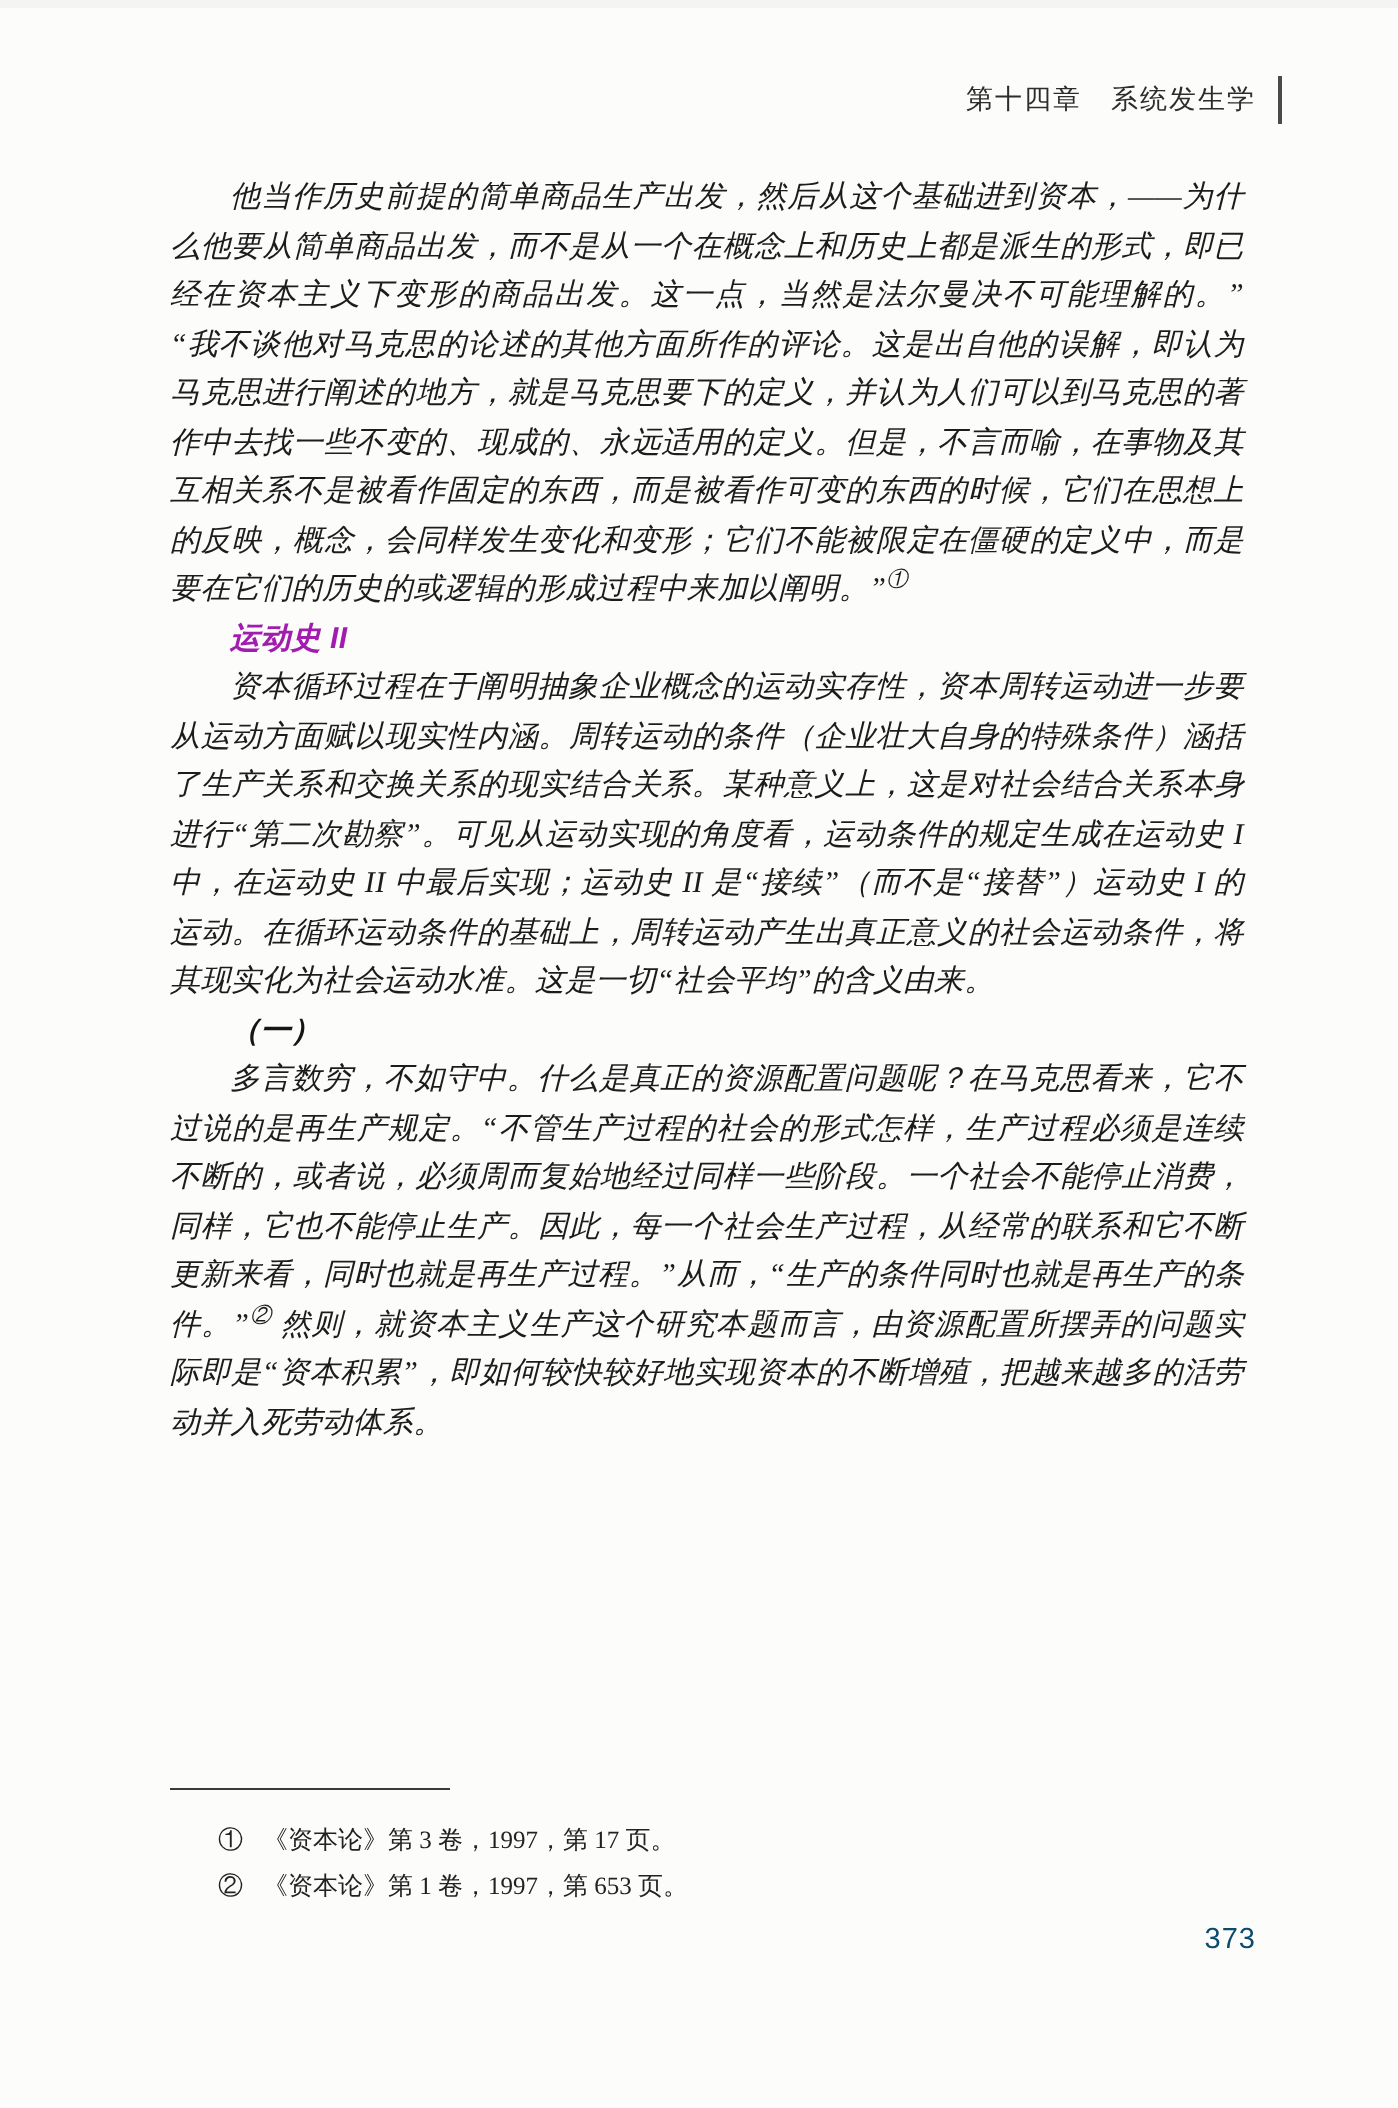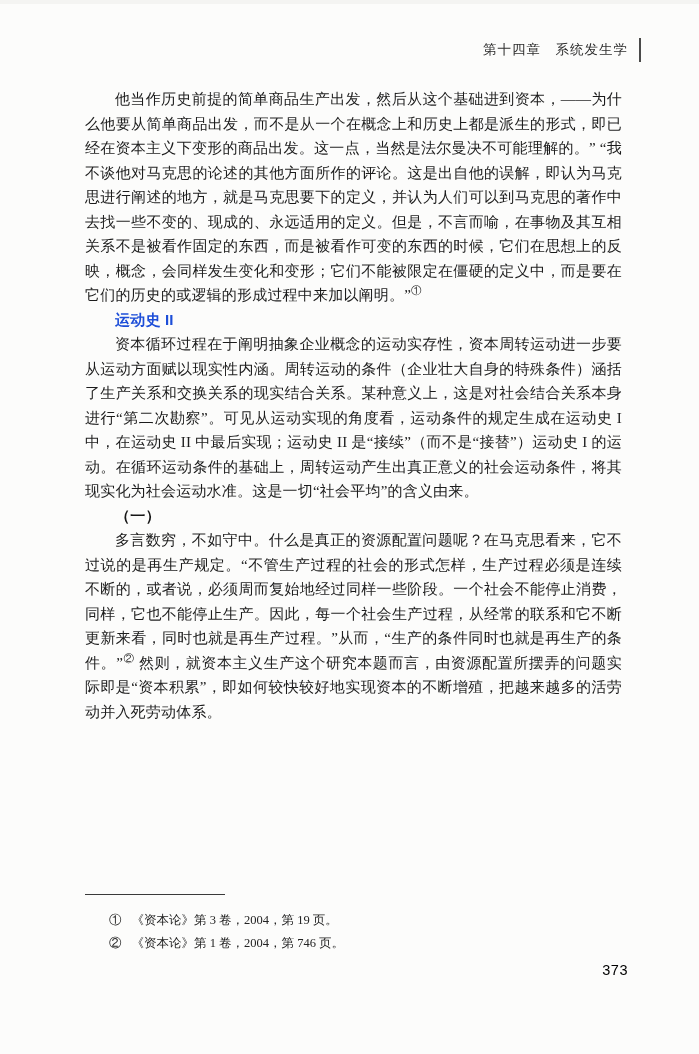--- a/index.html
+++ b/index.html
@@ -45,34 +45,35 @@
     top: 83px;
     width: 537px;
   }
   .body-text p {
     margin: 0;
     font-size: 15px;
     line-height: 24.5px;
     text-align: justify;
     text-indent: 2em;
     letter-spacing: 0.2px;
+    font-style: italic;
   }
   .body-text p sup {
     font-size: 10.5px;
     line-height: 0;
     vertical-align: super;
   }
   .section-heading {
     margin: 17px 0 26px 0;
     text-align: center;
     font-family: "Liberation Sans", "DejaVu Sans", sans-serif;
     font-weight: bold;
     font-size: 20px;
     letter-spacing: 2px;
-    color: #1d4ed8;
+    color: #a21caf;
     text-indent: 0;
   }
   .sub-heading {
     margin: 8px 0 16px 0;
     text-align: center;
     font-weight: bold;
     font-size: 16px;
     letter-spacing: 2px;
     color: #151515;
     text-indent: 0;
@@ -102,21 +103,21 @@
     flex: 0 0 auto;
   }
   
   .page-number {
     position: absolute;
     top: 958px;
     right: 71px;
     font-family: "Liberation Sans", "DejaVu Sans", sans-serif;
     font-size: 14.5px;
     letter-spacing: 0.5px;
-    color: #000000;
+    color: #0c4a6e;
   }
 </style>
 </head>
 <body>
 
 <div class="page">
 
   <div class="running-head">
     <span class="chapter">第十四章　系统发生学</span>
     <span class="head-rule"></span>
@@ -127,23 +128,23 @@
     <p class="section-heading">运动史 II</p>
     <p><span>资本循环过程在于阐明抽象企业概念的运动实存性，资本周转运动进一步要从运动方面赋以现实性内涵。周转运动的条件（企业壮大自身的特殊条件）涵括了生产关系和交换关系的现实结合关系。某种意义上，这是对社会结合关系本身进行“第二次勘察”。可见从运动实现的角度看，运动条件的规定生成在运动史 I 中，在运动史 II 中最后实现；运动史 II 是“接续”（而不是“接替”）运动史 I 的运动。在循环运动条件的基础上，周转运动产生出真正意义的社会运动条件，将其现实化为社会运动水准。这是一切“社会平均”的含义由来。</span></p>
     <p class="sub-heading">（一）</p>
     <p><span>多言数穷，不如守中。什么是真正的资源配置问题呢？在马克思看来，它不过说的是再生产规定。“不管生产过程的社会的形式怎样，生产过程必须是连续不断的，或者说，必须周而复始地经过同样一些阶段。一个社会不能停止消费，同样，它也不能停止生产。因此，每一个社会生产过程，从经常的联系和它不断更新来看，同时也就是再生产过程。”从而，“生产的条件同时也就是再生产的条件。”</span><sup>②</sup><span> 然则，就资本主义生产这个研究本题而言，由资源配置所摆弄的问题实际即是“资本积累”，即如何较快较好地实现资本的不断增殖，把越来越多的活劳动并入死劳动体系。</span></p>
   </div>
 
   <div class="footnote-block">
     <div class="footnote-rule"></div>
     <div class="footnote-row">
       <span class="fn-marker">①</span>
-      <span class="fn-text">《资本论》第 3 卷，2004，第 19 页。</span>
+      <span class="fn-text">《资本论》第 3 卷，1997，第 17 页。</span>
     </div>
     <div class="footnote-row">
       <span class="fn-marker">②</span>
-      <span class="fn-text">《资本论》第 1 卷，2004，第 746 页。</span>
+      <span class="fn-text">《资本论》第 1 卷，1997，第 653 页。</span>
     </div>
   </div>
 
   <div class="page-number">373</div>
 
 </div>
 
 </body></html>

